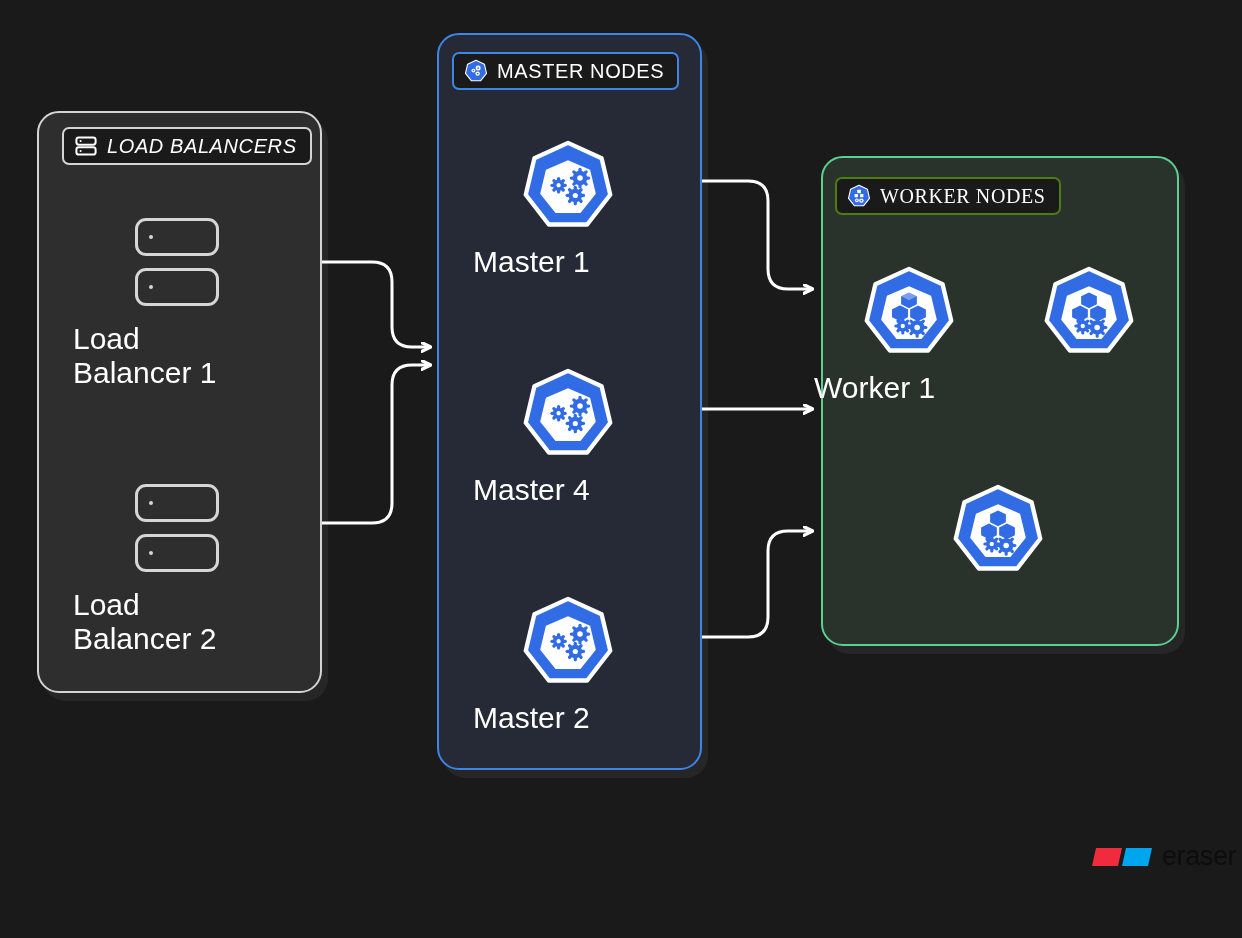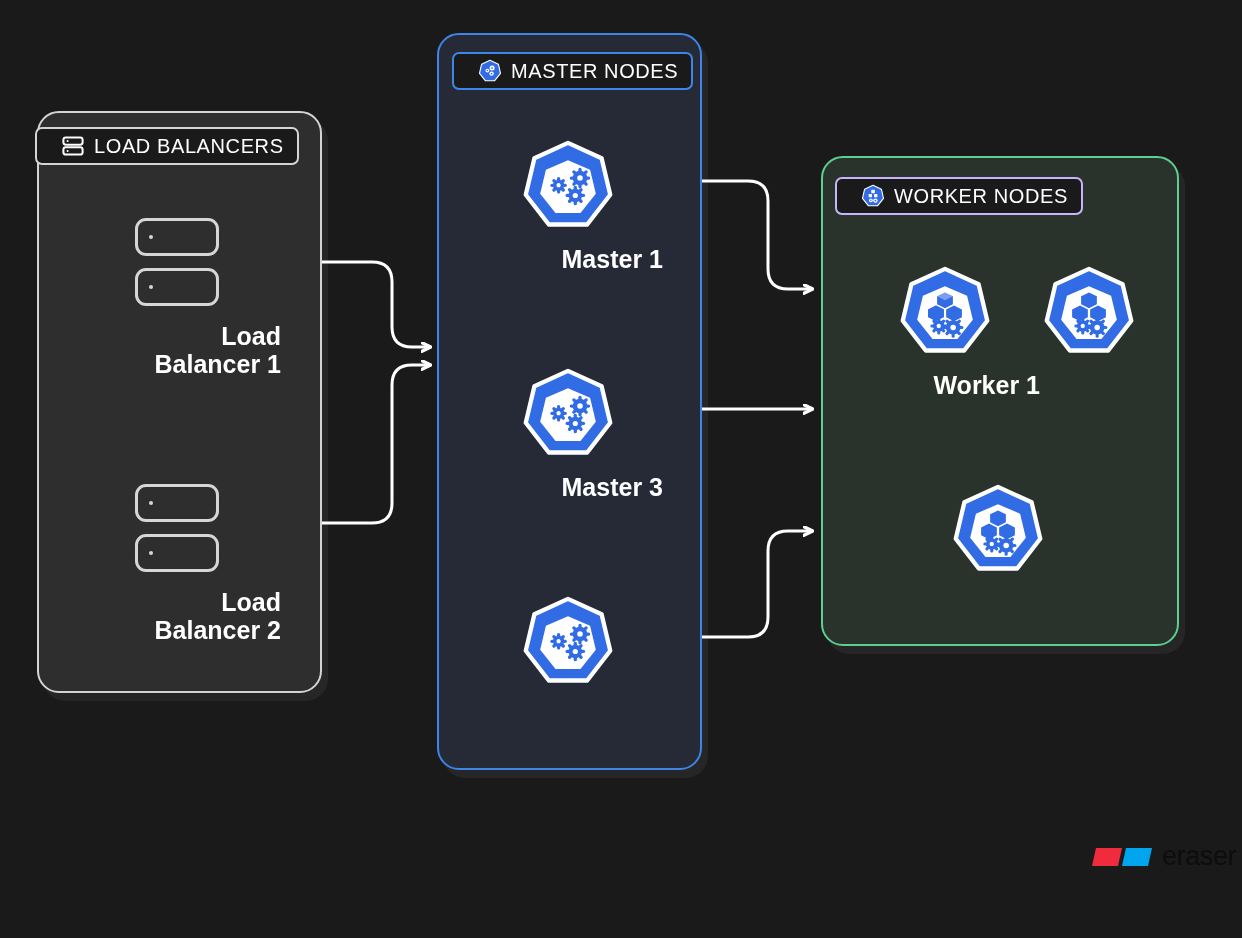--- a/index.html
+++ b/index.html
@@ -52,26 +52,26 @@
 
   
   .badge {
     position: absolute;
     display: flex;
     align-items: center;
     gap: 9px;
     background: #1a1a1a;
     border-radius: 7px;
     box-sizing: border-box;
-    padding: 0 13px 0 24px;
+    padding: 0 13px 0 10px;
     height: 38px;
   }
-  .badge-lb     { left: 35px;  top: 127px; border: 2px solid #d4d4d4; }
+  .badge-lb     { left: 62px;  top: 127px; border: 2px solid #d4d4d4; font-style: italic; }
   .badge-master { left: 452px; top: 52px;  border: 2px solid #3d85e8; }
-  .badge-worker { left: 835px; top: 177px; border: 2px solid #c4b5fd; }
+  .badge-worker { left: 835px; top: 177px; border: 2px solid #4d7c0f; font-family: Liberation Serif, serif; }
 
   .badge-label {
     color: #ffffff;
     font-size: 20px;
     letter-spacing: 0.6px;
     white-space: nowrap;
     line-height: 1;
     padding-bottom: 1px;
   }
 
@@ -102,25 +102,24 @@
     position: absolute;
     left: 11px; top: 50%;
     width: 4px; height: 4px;
     margin-top: -2px;
     border-radius: 50%;
     background: #d6d6d6;
   }
 
   .node-label {
     color: #ffffff;
-    font-size: 25px;
+    font-size: 30px;
     line-height: 1.12;
-    text-align: right;
+    text-align: left;
     white-space: pre-line;
-    font-weight: bold;
   }
   .lb-label {
     position: absolute;
     left: -62px;
     top: 104px;
     width: 208px;
   }
 
   
   .k8s-node {
@@ -136,21 +135,21 @@
   .k8s-node .node-label {
     margin-top: 9px;
     width: 190px;
     margin-left: -47px;
   }
   .worker-node { width: 96px; }
 
   .m1 { left: 520px; top: 140px; }
   .m3 { left: 520px; top: 368px; }
   .m2 { left: 520px; top: 596px; }
-  .w1 { left: 861px; top: 266px; margin-left: 36px; }
+  .w1 { left: 861px; top: 266px; }
   .w2 { left: 1041px; top: 266px; }
   .w3 { left: 950px; top: 484px; }
 
   
   .eraser {
     position: absolute;
     left: 1092px;
     top: 843px;
     display: flex;
     align-items: center;
@@ -338,21 +337,21 @@
       <line x1="57.6" y1="49.3" x2="57.6" y2="52.7"></line>
       <line x1="57.6" y1="62.9" x2="57.6" y2="66.3"></line>
       <line x1="49.1" y1="57.8" x2="52.5" y2="57.8"></line>
       <line x1="62.7" y1="57.8" x2="66.1" y2="57.8"></line>
       <line x1="51.6" y1="51.8" x2="54.0" y2="54.2"></line>
       <line x1="61.2" y1="61.4" x2="63.6" y2="63.8"></line>
       <line x1="63.6" y1="51.8" x2="61.2" y2="54.2"></line>
       <line x1="54.0" y1="61.4" x2="51.6" y2="63.8"></line>
     </g>
   </svg>
-  <div class="node-label">Master 3</div>
+  <div class="node-label">Master 4</div>
 </div>
 
 <div class="k8s-node m2">
   <svg class="hex" viewBox="0 0 100 100" xmlns="http://www.w3.org/2000/svg">
     <polygon points="50,3 85,19 94,57 70,88 30,88 6,57 15,19" fill="#326ce5" stroke="#ffffff" stroke-width="4.5" stroke-linejoin="round"></polygon>
     <polygon points="50,21 73,31 79,56 63,76 37,76 21,56 27,31" fill="#ffffff"></polygon>
     <g fill="#326ce5">
       <circle cx="62.5" cy="39.6" r="7.6"></circle>
       <circle cx="40.2" cy="47.2" r="5.9"></circle>
       <circle cx="57.6" cy="57.8" r="7.1"></circle>
@@ -384,20 +383,21 @@
       <line x1="57.6" y1="49.3" x2="57.6" y2="52.7"></line>
       <line x1="57.6" y1="62.9" x2="57.6" y2="66.3"></line>
       <line x1="49.1" y1="57.8" x2="52.5" y2="57.8"></line>
       <line x1="62.7" y1="57.8" x2="66.1" y2="57.8"></line>
       <line x1="51.6" y1="51.8" x2="54.0" y2="54.2"></line>
       <line x1="61.2" y1="61.4" x2="63.6" y2="63.8"></line>
       <line x1="63.6" y1="51.8" x2="61.2" y2="54.2"></line>
       <line x1="54.0" y1="61.4" x2="51.6" y2="63.8"></line>
     </g>
   </svg>
+  <div class="node-label">Master 2</div>
 </div>
 
 <div class="k8s-node worker-node w1">
   <svg class="hex" viewBox="0 0 100 100" xmlns="http://www.w3.org/2000/svg">
     <polygon points="50,3 85,19 94,57 70,88 30,88 6,57 15,19" fill="#326ce5" stroke="#ffffff" stroke-width="4.5" stroke-linejoin="round"></polygon>
     <polygon points="50,21 73,31 79,56 63,76 37,76 21,56 27,31" fill="#ffffff"></polygon>
     <g fill="#326ce5">
       <path d="M50,27.5 l8.2,4.1 v8.2 L50,43.9 l-8.2,-4.1 v-8.2 Z"></path>
       <path d="M40.6,41.2 l8.2,4.1 v8.2 l-8.2,-4.1 l-8.2,4.1 v-8.2 Z"></path>
       <path d="M40.6,41.2 l8.2,4.1 v8.2 L40.6,57.6 l-8.2,-4.1 v-8.2 Z"></path>

